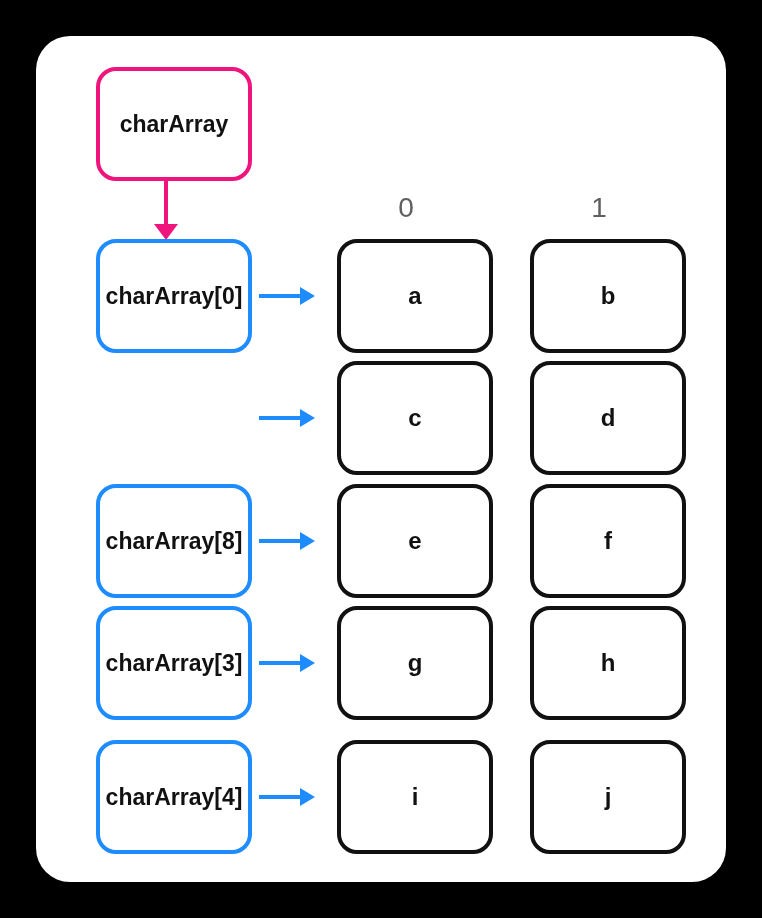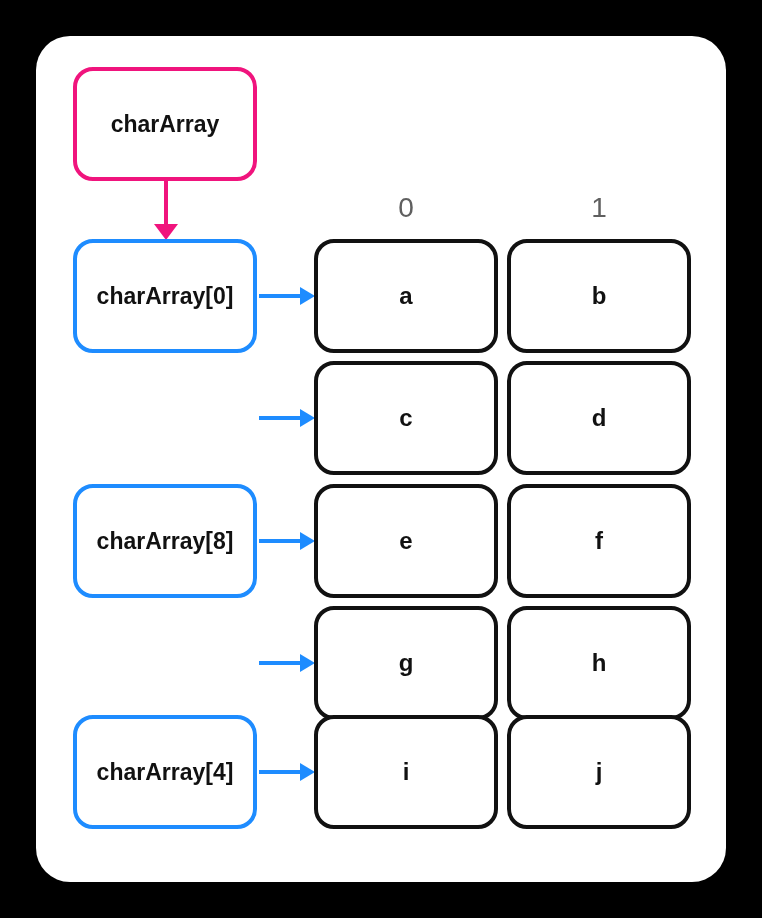--- a/index.html
+++ b/index.html
@@ -20,25 +20,25 @@
   }
   .canvas { position: relative; width: 762px; height: 918px; background: var(--canvas-bg); }
   .card {
     position: absolute; left: 36px; top: 36px;
     width: 690px; height: 846px;
     background: var(--card-bg);
     border-radius: 34px;
   }
   .node {
     position: absolute;
-    width: 184px; height: 114px;
+    width: 156px; height: 114px;
     border-radius: 20px;
     background: #ffffff;
     display: flex; align-items: center; justify-content: center;
-    font-weight: bold; font-size: 23px; color: var(--label-text);
+    font-weight: bold; font-size: 23px; color: var(--label-text); margin-left: 23px;
   }
   .root-box { left: 37px; top: 31px; border: 4px solid var(--root-border); }
   .v-arrow {
     position: absolute; left: 128px; top: 145px;
     width: 4px; height: 44px; background: var(--root-border);
   }
   .v-head {
     position: absolute; left: -10px; bottom: -15px;
     width: 0; height: 0;
     border-left: 12px solid transparent;
@@ -121,32 +121,35 @@
       </div>
       <div class="node cell c0">
         <span>e</span>
       </div>
       <div class="node cell c1">
         <span>f</span>
       </div>
     </div>
 
     <div class="row" style="top:570px">
+      <div class="node ptr-box">
+        <span>charArray[3]</span>
+      </div>
       <div class="h-arrow">
         <span class="h-head"></span>
       </div>
       <div class="node cell c0">
         <span>g</span>
       </div>
       <div class="node cell c1">
         <span>h</span>
       </div>
     </div>
 
-    <div class="row" style="top:679px">
+    <div class="row" style="top:704px">
       <div class="node ptr-box">
         <span>charArray[4]</span>
       </div>
       <div class="h-arrow">
         <span class="h-head"></span>
       </div>
       <div class="node cell c0">
         <span>i</span>
       </div>
       <div class="node cell c1">

